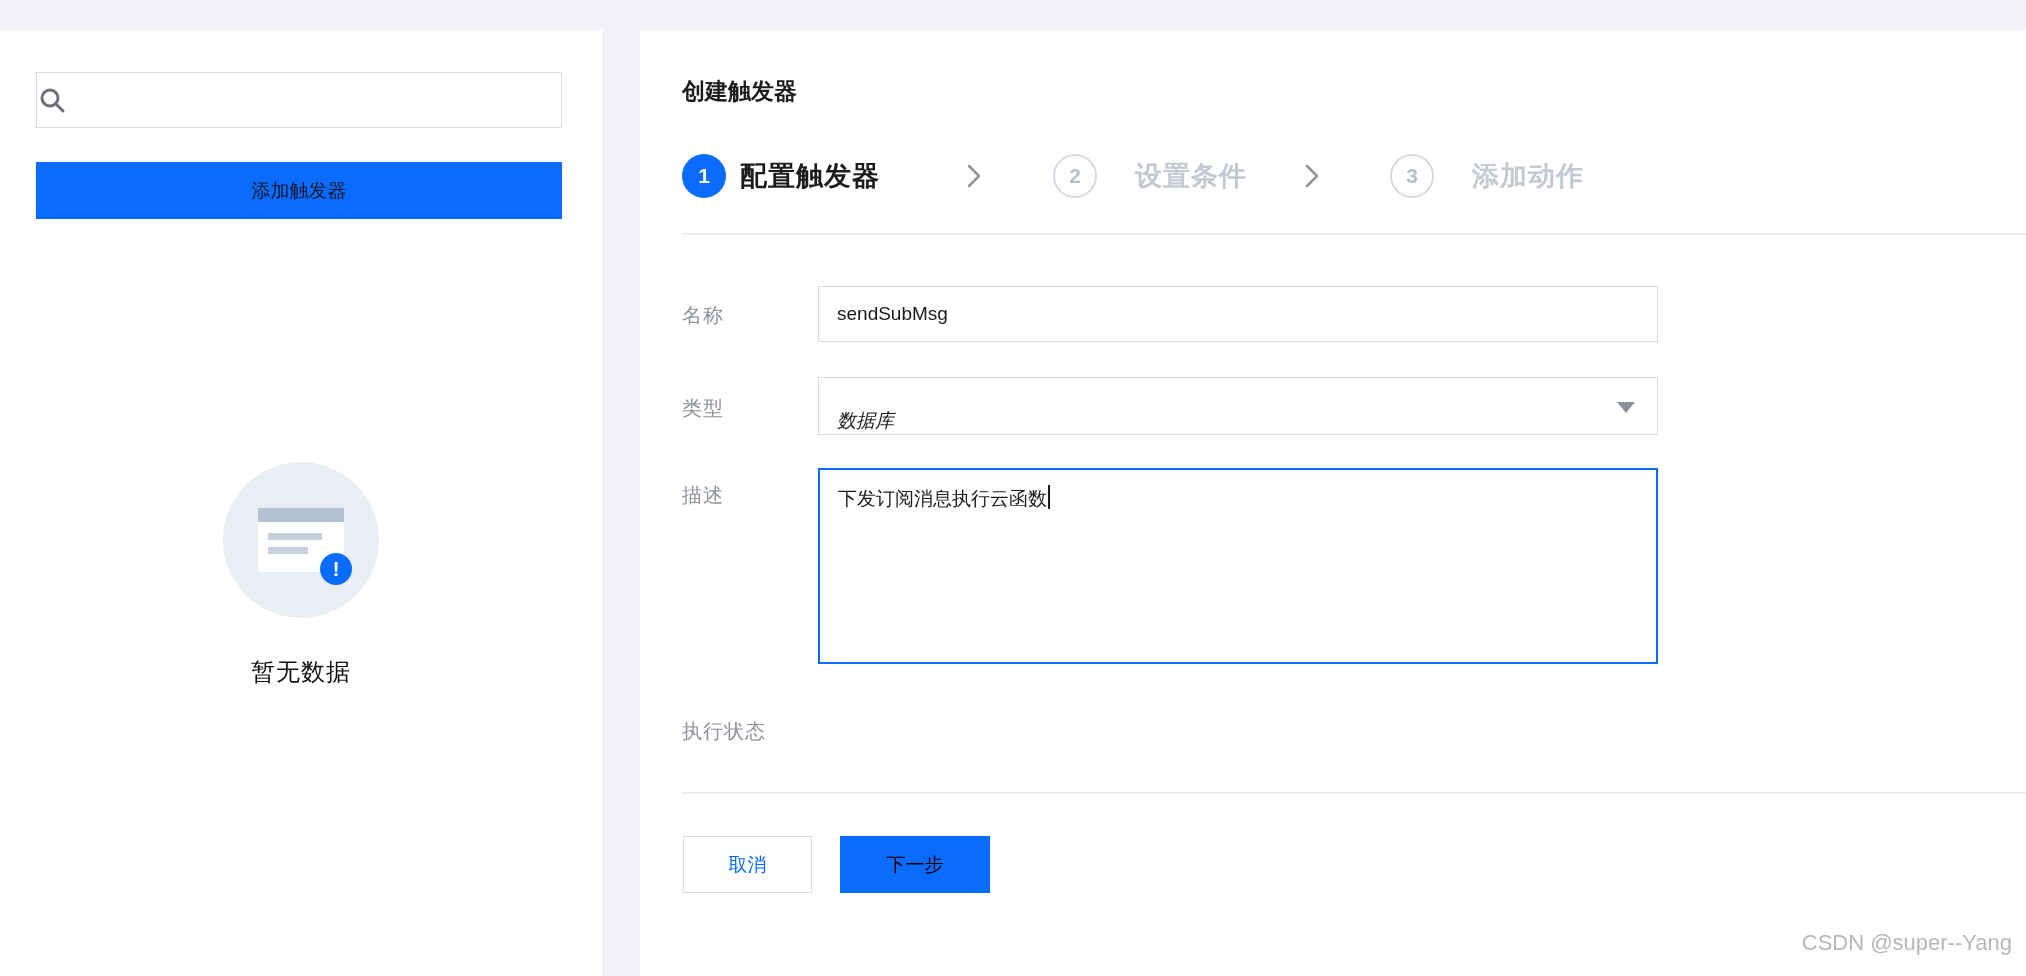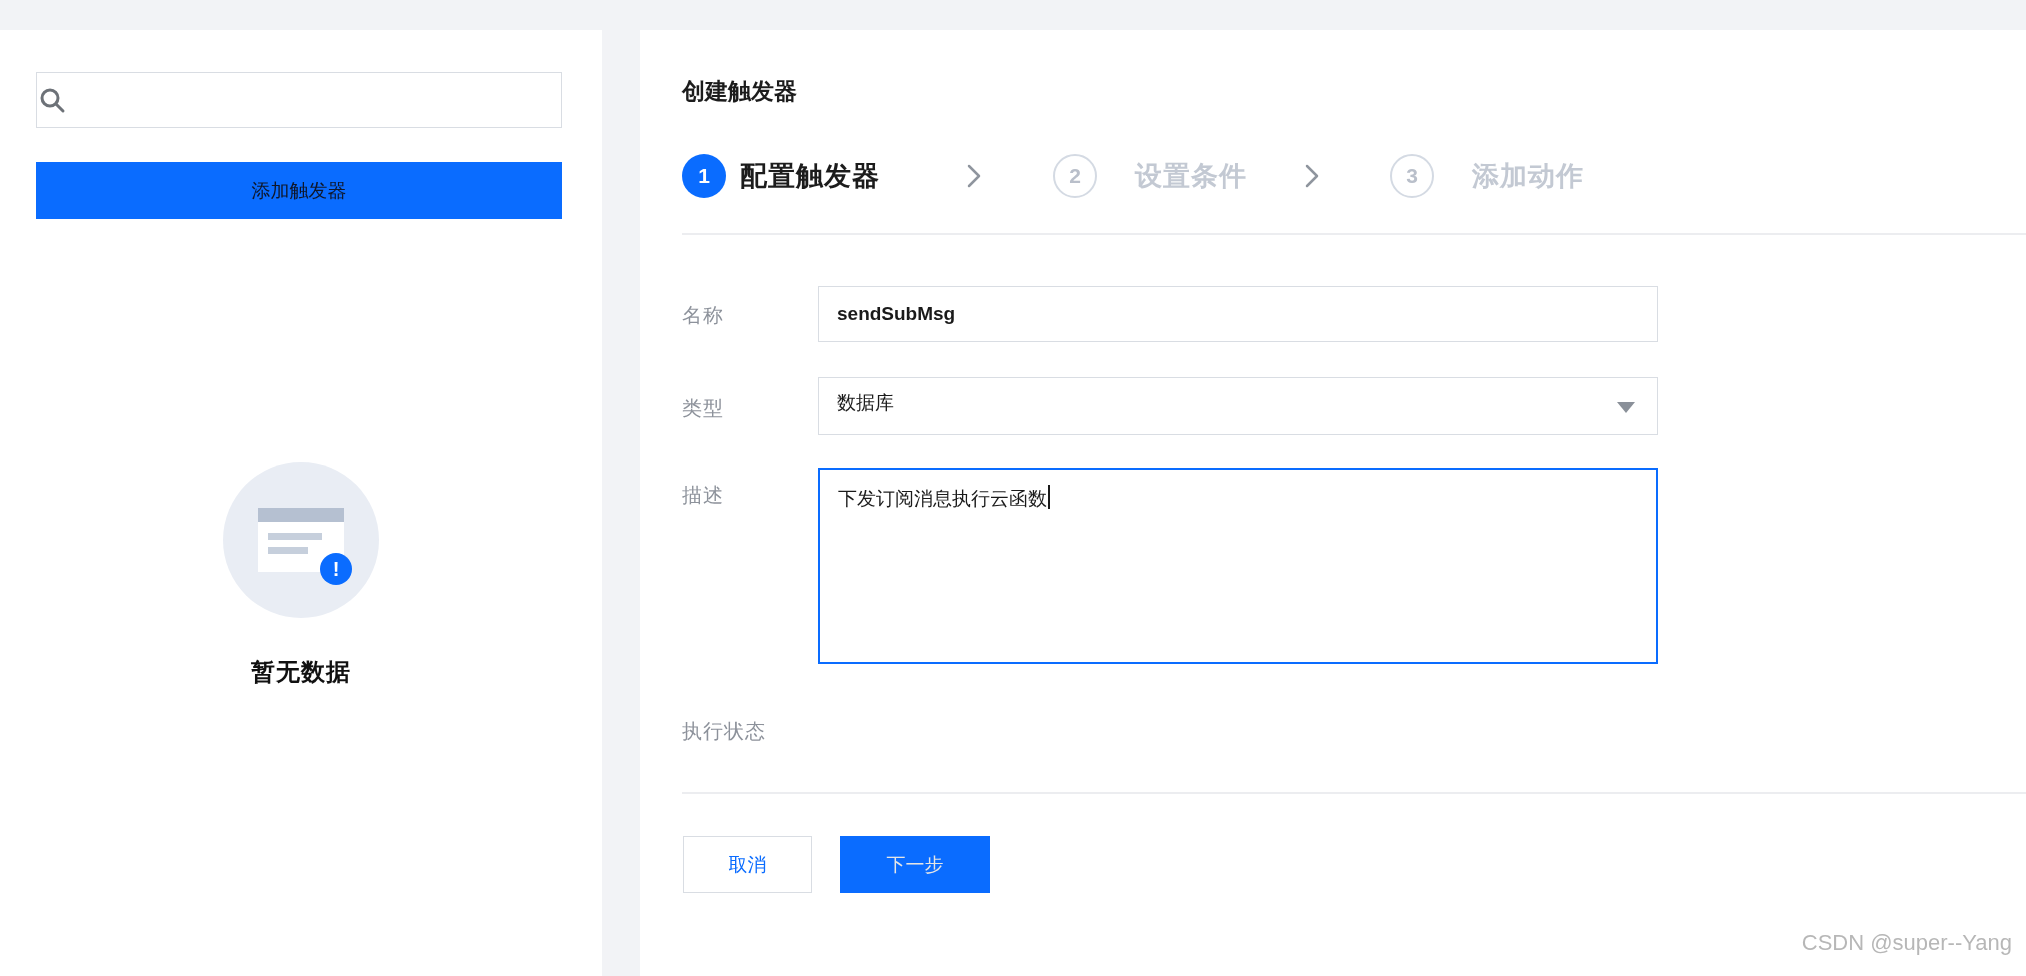--- a/index.html
+++ b/index.html
@@ -57,21 +57,21 @@
   }
   .empty-card-header{position:absolute;left:0;top:0;width:100%;height:14px;background:#b5c0d1;}
   .empty-line1{position:absolute;left:10px;top:25px;width:54px;height:7px;background:#c6cfdc;}
   .empty-line2{position:absolute;left:10px;top:39px;width:40px;height:7px;background:#c6cfdc;}
   .empty-badge{
     position:absolute;left:97px;top:91px;width:32px;height:32px;border-radius:50%;
     background:var(--primary);color:#fff;font-weight:700;font-size:20px;
     display:flex;align-items:center;justify-content:center;
   }
   .empty-text{
-    margin-top:38px;font-size:24px;font-weight:700;color:#111;
+    margin-top:38px;font-size:24px;font-weight:400;color:#111;
     letter-spacing:1px;
   }
   
   .main{
     position:absolute;left:640px;top:30px;width:1386px;height:946px;
     background:var(--panel-bg);
   }
   .page-title{
     position:absolute;left:42px;top:46px;font-size:23px;font-weight:700;color:#1c1c1c;
   }
@@ -94,25 +94,25 @@
   .divider.d1{top:203px;}
   .divider.d2{top:762px;}
   .form-label{
     position:absolute;left:42px;font-size:20px;color:var(--label);letter-spacing:1px;
   }
   .field{
     position:absolute;left:178px;width:840px;background:#fff;
     border:1px solid var(--border);font-size:19px;color:var(--text);
   }
   .name-input{
-    top:256px;height:56px;padding:0 18px;outline:none;font-family:inherit;font-weight:bold;
+    top:256px;height:56px;padding:0 18px;outline:none;font-family:inherit;
   }
   .select{
-    top:347px;height:58px;display:flex;align-items:flex-start;
-    padding:12px 18px;cursor:pointer;
+    top:347px;height:58px;display:flex;align-items:flex-end;
+    padding:0 18px;cursor:pointer;font-style:italic;
   }
   .select-caret{
     position:absolute;right:22px;top:24px;width:0;height:0;
     border-left:9px solid transparent;border-right:9px solid transparent;
     border-top:11px solid #8a9099;
   }
   .textarea{
     top:438px;height:196px;border:2px solid var(--primary);
     padding:14px 18px;line-height:30px;cursor:text;
   }
@@ -134,21 +134,21 @@
     font-size:21px;color:#1f1f1f;
   }
   .btn-row{position:absolute;left:0;top:806px;height:57px;width:100%;}
   .cancel-btn{
     position:absolute;left:43px;top:0;width:129px;height:57px;background:#fff;
     border:1px solid var(--border);color:var(--primary);font-size:19px;
     font-family:inherit;display:flex;align-items:center;justify-content:center;cursor:pointer;
   }
   .next-btn{
     position:absolute;left:200px;top:0;width:150px;height:57px;background:var(--primary);
-    border:none;color:#e5e5e5;font-size:19px;font-family:inherit;
+    border:none;color:#000000;font-size:19px;font-family:inherit;
     display:flex;align-items:center;justify-content:center;cursor:pointer;
   }
   .watermark{
     position:absolute;right:14px;top:930px;font-size:22px;color:#b7b7b7;
   }
 </style>
 </head>
 <body>
 
 <aside class="sidebar">

